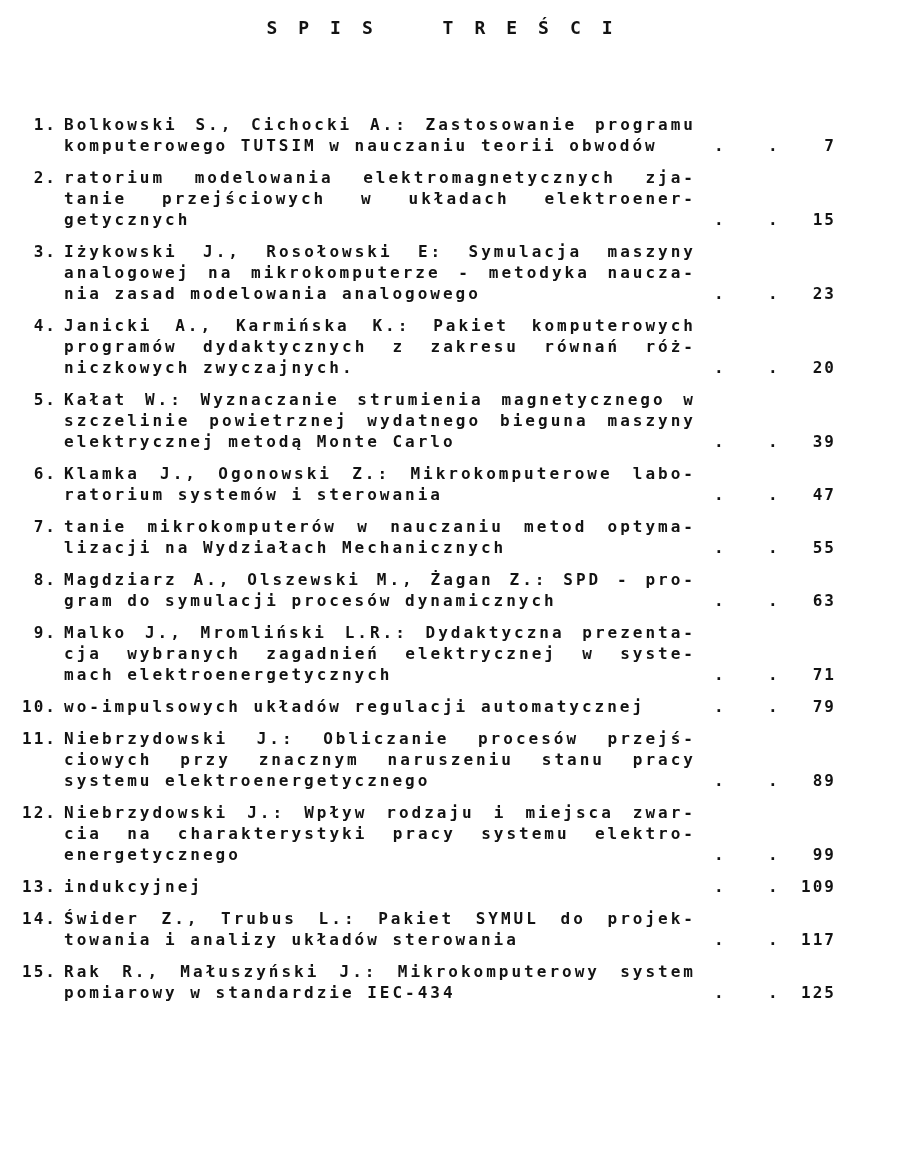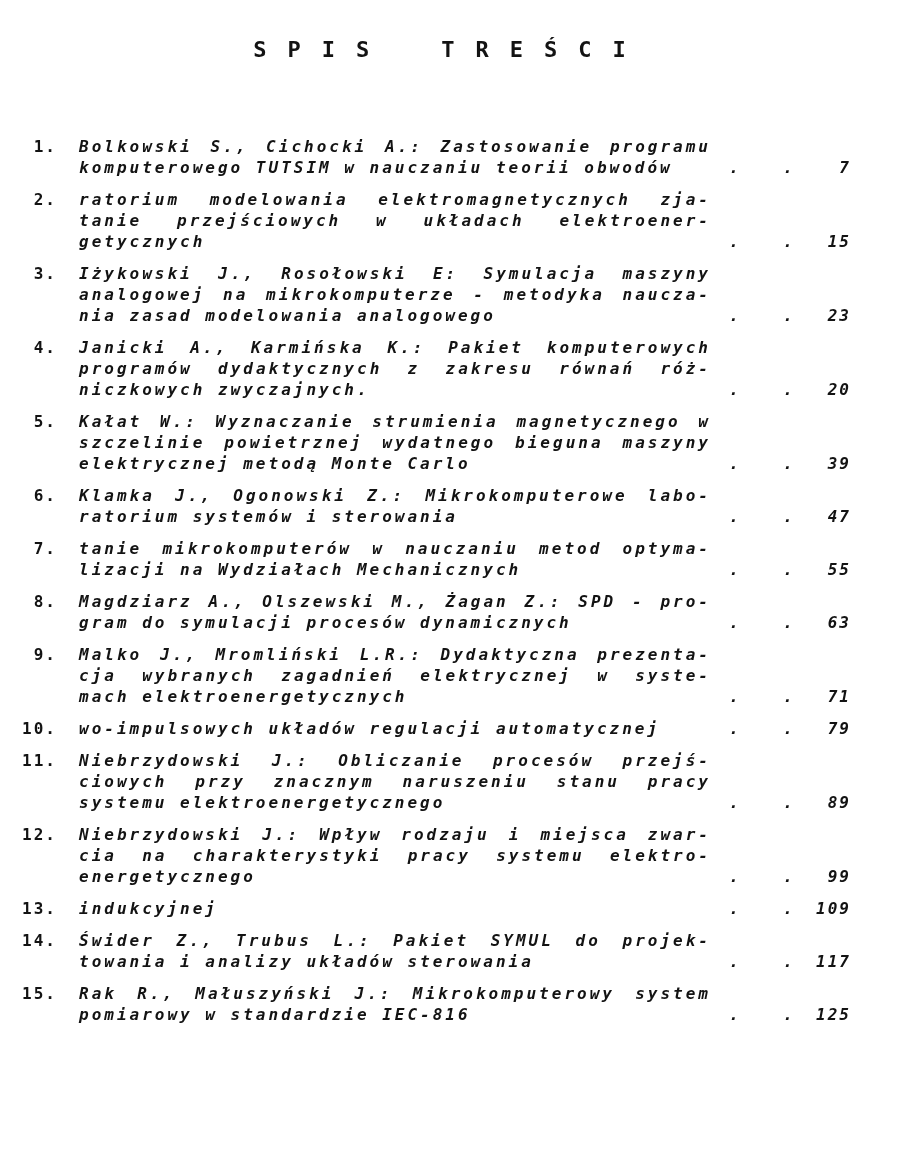--- a/index.html
+++ b/index.html
@@ -11,23 +11,23 @@
     position: relative;
     width: 900px;
     height: 1175px;
     background: #ffffff;
     overflow: hidden;
     font-family: "DejaVu Sans Mono", "Liberation Mono", monospace;
     font-weight: bold;
     color: #131313;
   }
   .title {
-    padding-top: 38px;
+    padding-top: 16px;
     text-align: center;
-    font-size: 22px;
+    font-size: 18px;
     line-height: 24px;
     letter-spacing: 21px;
     word-spacing: 17px;
     white-space: nowrap;
   }
   .toc {
     margin-top: 74px;
     padding-left: 17px;
   }
   .entry {
@@ -36,23 +36,22 @@
     font-size: 16px;
     line-height: 21px;
   }
   .num {
     flex: 0 0 40px;
     text-align: right;
     letter-spacing: 2px;
     white-space: nowrap;
   }
   .body {
-    margin-left: 22px;
+    margin-left: 7px;
     width: 772px;
-    font-style: italic;
   }
   .line {
     width: 632px;
     letter-spacing: 3px;
     text-align: justify;
     text-align-last: justify;
     -moz-text-align-last: justify;
     white-space: normal;
   }
   .pline {
@@ -185,17 +184,17 @@
     <div class="body">
           <div class="line">Świder Z., Trubus L.: Pakiet SYMUL do projek-</div>
           <div class="pline"><span>towania i analizy układów sterowania</span><span class="dot1">.</span><span class="dot2">.</span><span class="pnum">117</span></div>
         </div>
   </div>
 
   <div class="entry">
     <div class="num">15.</div>
     <div class="body">
           <div class="line">Rak R., Małuszyński J.: Mikrokomputerowy system</div>
-          <div class="pline"><span>pomiarowy w standardzie IEC-816</span><span class="dot1">.</span><span class="dot2">.</span><span class="pnum">125</span></div>
+          <div class="pline"><span>pomiarowy w standardzie IEC-434</span><span class="dot1">.</span><span class="dot2">.</span><span class="pnum">125</span></div>
         </div>
   </div>
 </div>
 </div>
 
 </body></html>

